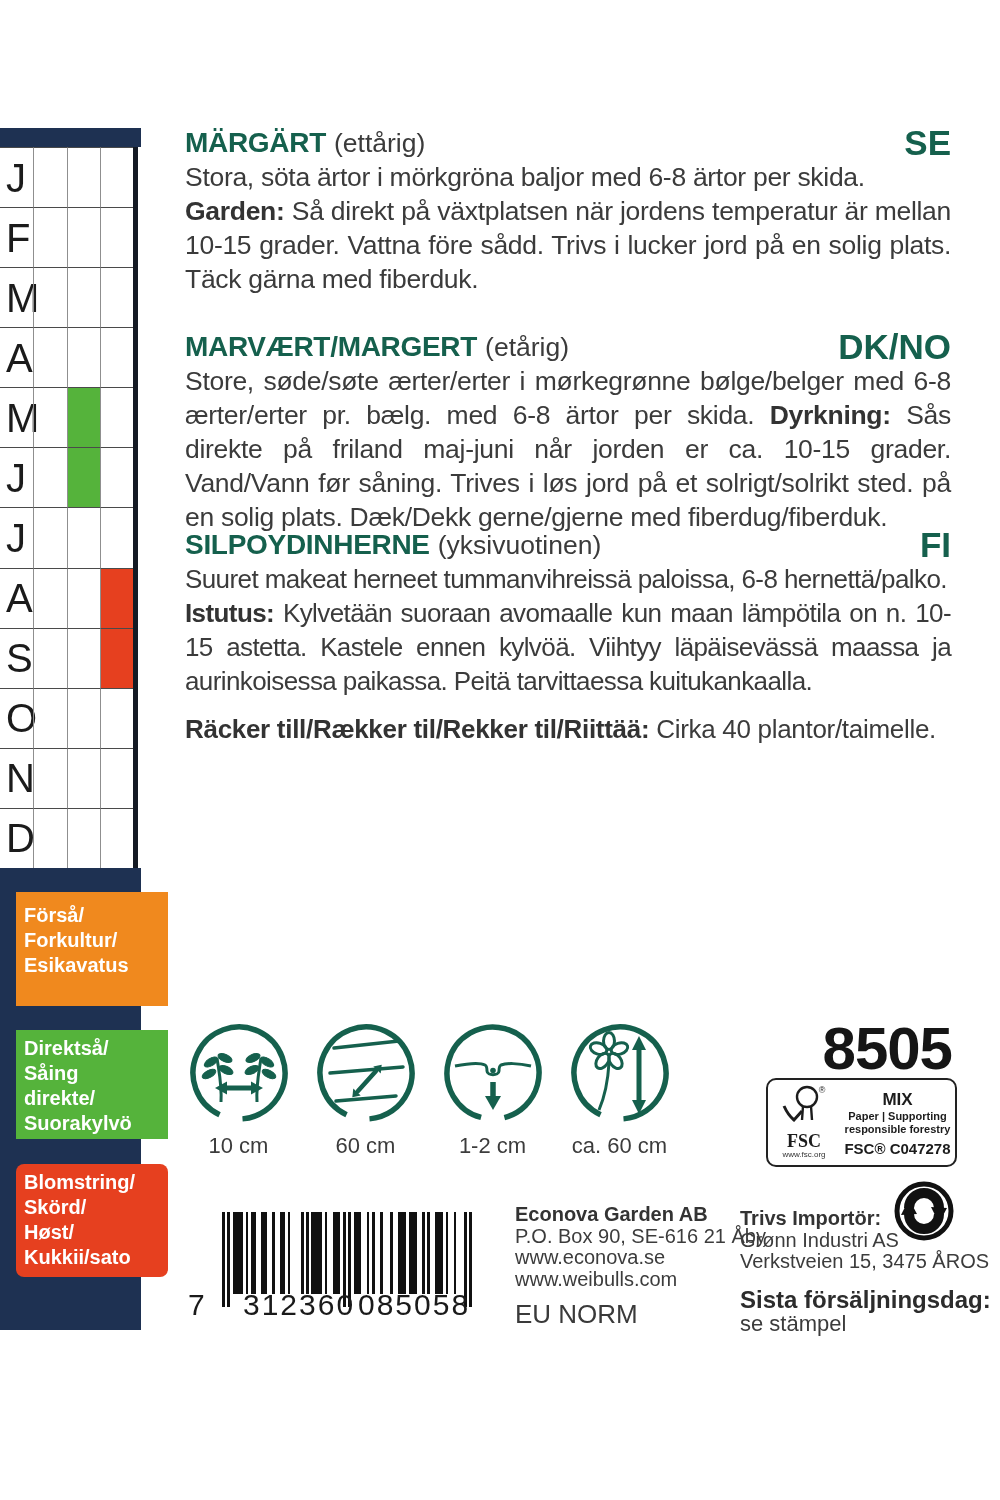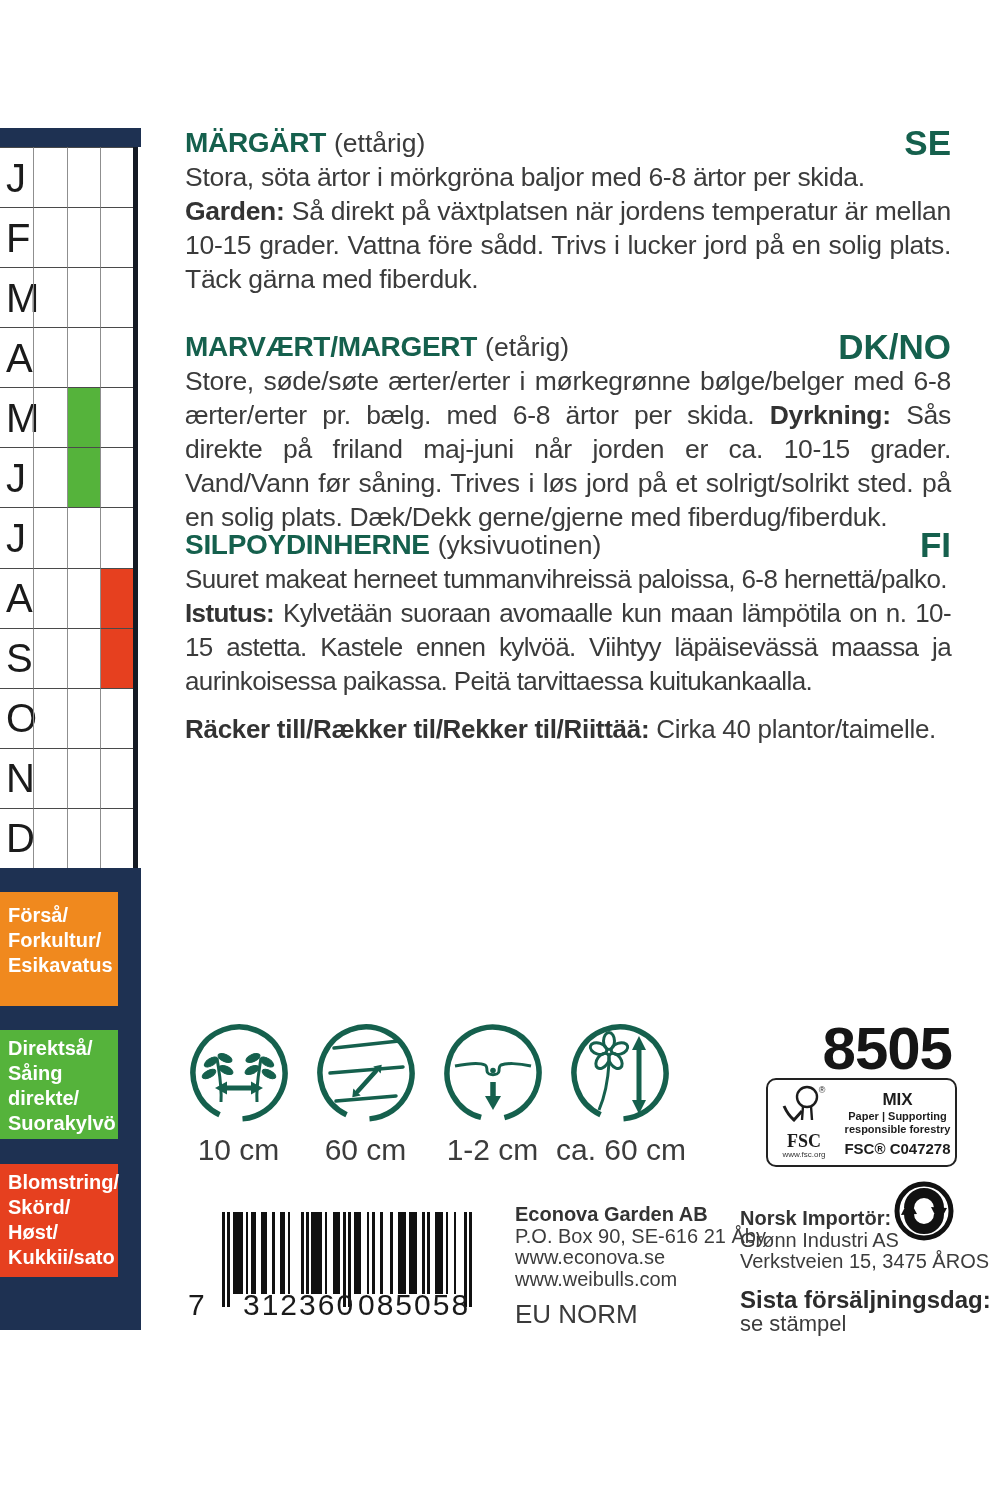--- a/index.html
+++ b/index.html
@@ -13,43 +13,43 @@
   .calendar{position:absolute;left:0;top:147px;width:133px;height:721px;
     display:grid;grid-template-rows:repeat(12,1fr);
     border-right:5px solid #141a24;}
   .cal-row{display:grid;grid-template-columns:33px 34px 33px 33px;}
   .cal-letter{border-top:1.5px solid #4a4a4a;display:flex;align-items:center;
     padding-left:6px;font-size:40px;color:#1b1b1b;line-height:1;}
   .cal-c{border-top:1.5px solid #4a4a4a;border-left:1.5px solid #8f8f8f;}
   .fill-green{background:var(--green);}
   .fill-red{background:var(--red);}
   .legend{position:absolute;left:0;top:868px;width:141px;height:462px;background:var(--navy);}
-  .leg-block{position:absolute;left:0;width:118px;}
+  .leg-block{position:absolute;left:16px;width:152px;}
   .leg-presow{top:24px;height:114px;background:var(--orange);}
   .leg-direct{top:162px;height:109px;background:var(--green);}
-  .leg-bloom{top:296px;height:113px;background:var(--red);}
+  .leg-bloom{top:296px;height:113px;background:var(--red);border-radius:8px;}
   .leg-line{font-size:20px;font-weight:bold;color:#fff;line-height:25px;padding-left:8px;}
   .leg-block .leg-line:first-child{padding-top:11px;}
   .leg-direct .leg-line:first-child,.leg-bloom .leg-line:first-child{padding-top:6px;}
   
   .section{position:absolute;left:185px;width:766px;line-height:34px;}
   .sec-head{display:flex;justify-content:space-between;align-items:flex-end;}
   .sec-title{font-weight:bold;font-size:28px;color:var(--dkgreen);letter-spacing:-0.3px;}
   .sec-annual{font-size:26.5px;color:var(--text);margin-left:8px;margin-right:auto;}
   .sec-lang{font-weight:bold;font-size:35px;color:var(--dkgreen);}
   .body-text{font-size:26.5px;letter-spacing:-0.3px;color:var(--text);text-align:justify;}
   .body-text b{color:#333;}
   .sec-fi .body-text{font-size:26px;letter-spacing:-0.6px;}
   .sec-yield .body-text{font-size:26px;text-align:left;white-space:nowrap;}
   .sec-se{top:126px;} .sec-dkno{top:330px;} .sec-fi{top:528px;} .sec-yield{top:712px;}
   
   .icons-row{position:absolute;left:175px;top:1022px;display:flex;}
   .icon-item{width:127px;text-align:center;}
   .icon-item svg{display:block;margin:0 auto;}
-  .icon-label{margin-top:9px;font-size:30px;color:#3c3c3c;white-space:nowrap;}
+  .icon-label{margin-top:9px;font-size:22px;color:#3c3c3c;white-space:nowrap;}
   
   .article-number{position:absolute;right:48px;top:1014px;font-size:60px;font-weight:bold;
     color:#161616;letter-spacing:-1px;}
   .fsc-box{position:absolute;left:766px;top:1078px;width:191px;height:89px;
     border:2.5px solid #222;border-radius:10px;display:flex;box-sizing:border-box;color:#1c1c1c;}
   .fsc-left{width:72px;text-align:center;padding-top:4px;}
   .fsc-acronym{font-family:"Liberation Serif",serif;font-weight:bold;font-size:18px;line-height:18px;}
   .fsc-url{font-size:8px;color:#333;}
   .fsc-right{flex:1;text-align:center;padding-top:10px;}
   .fsc-mix{font-weight:bold;font-size:17px;line-height:20px;}
@@ -355,21 +355,21 @@
 
 <div class="col-company">
   <div class="company-name">Econova Garden AB</div>
   <div>P.O. Box 90, SE-616 21 Åby</div>
   <div>www.econova.se</div>
   <div>www.weibulls.com</div>
   <div class="eu-norm">EU NORM</div>
 </div>
 
 <div class="col-importer">
-  <div class="importer-heading">Norsk Importör:</div>
+  <div class="importer-heading">Trivs Importör:</div>
   <div>Grønn Industri AS</div>
   <div>Verkstveien 15, 3475 ÅROS</div>
   <div class="expiry-heading">Sista försäljningsdag:</div>
   <div class="expiry-value">se stämpel</div>
 </div>
 
 <svg class="green-dot" width="66" height="66" viewBox="0 0 66 66">
   <circle cx="33" cy="33" r="27" fill="none" stroke="#111" stroke-width="5"></circle>
   <path d="M18,30 A15,15 0 0 1 48,30" fill="none" stroke="#111" stroke-width="10"></path>
   <polygon points="48,45 40,29 56,30" fill="#111"></polygon>

